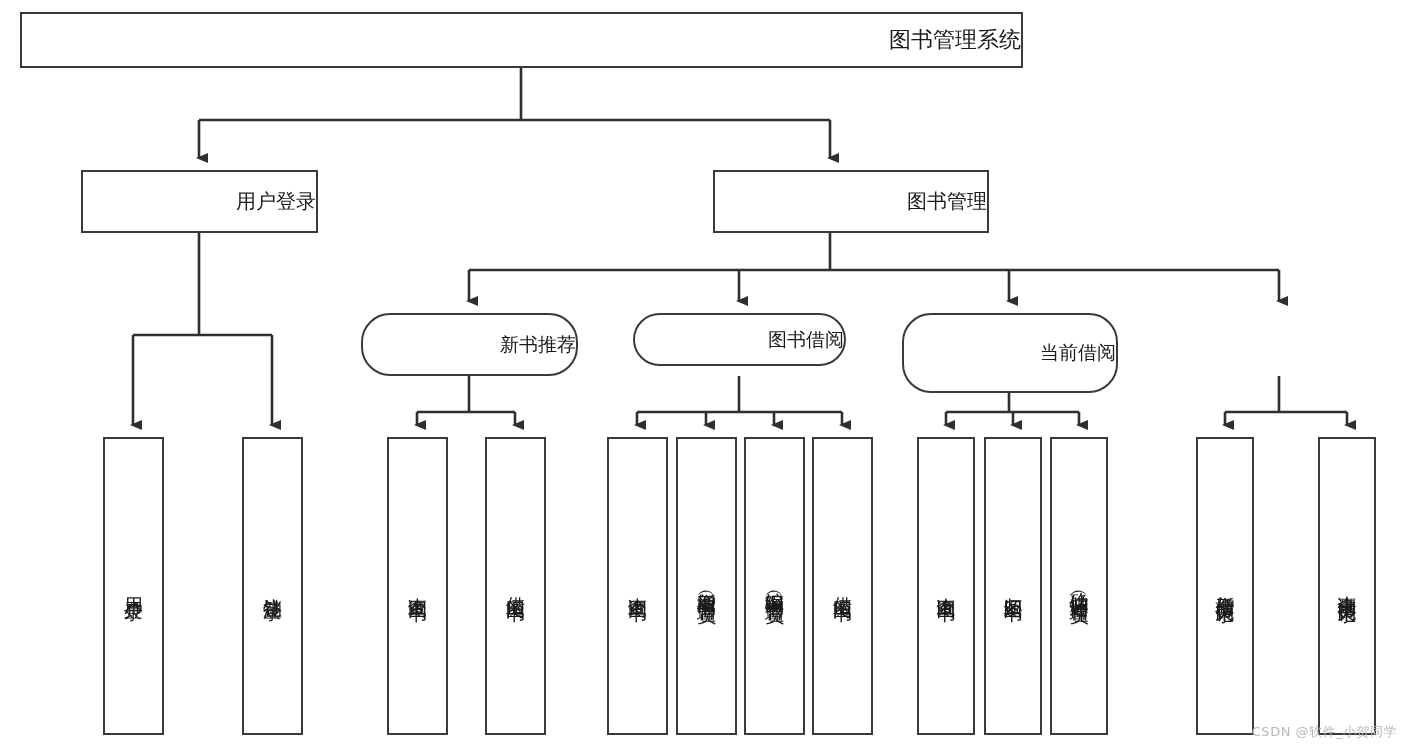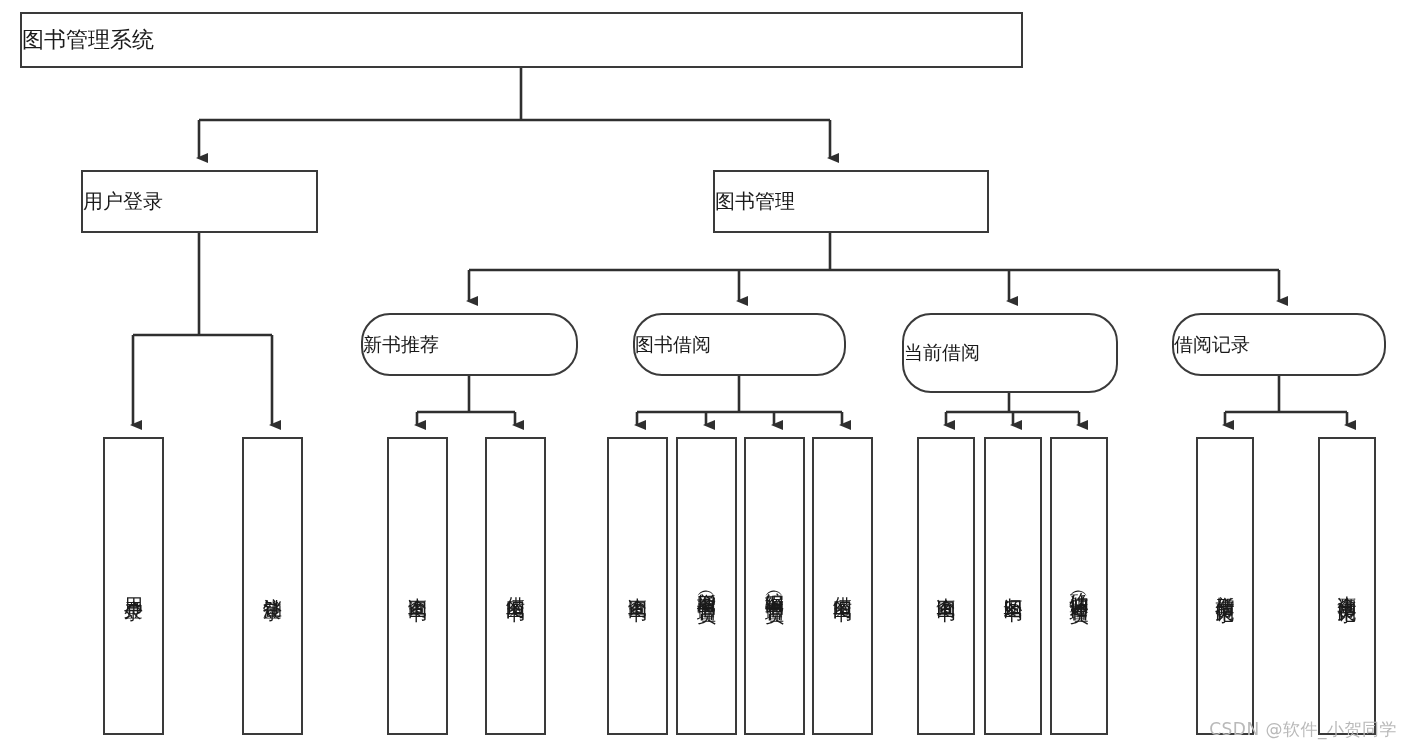--- a/index.html
+++ b/index.html
@@ -25,21 +25,21 @@
     height: 747px;
     pointer-events: none;
   }
   .node {
     position: absolute;
     box-sizing: border-box;
     background: #ffffff;
     border: 2px solid #3a3a3a;
     display: flex;
     align-items: center;
-    justify-content: flex-start;
+    justify-content: flex-end;
     color: #1a1a1a;
   }
   .node.root {
     font-size: 22px;
   }
   .node.lvl1 {
     font-size: 20px;
   }
   .node.lvl2 {
     font-size: 19px;
@@ -56,21 +56,21 @@
     text-orientation: upright;
     letter-spacing: 2px;
     line-height: 1.05;
     white-space: nowrap;
     text-align: center;
   }
   .watermark {
     position: absolute;
     right: 8px;
     bottom: 6px;
-    font-size: 17px;
+    font-size: 13px;
     color: #b9b9b9;
     letter-spacing: 0.5px;
     white-space: nowrap;
   }
 </style>
 </head>
 <body>
 
 <div id="canvas">
 
@@ -131,28 +131,25 @@
   <div class="node lvl1" style="left:81px; top:170px; width:237px; height:63px;">
     <span>用户登录</span>
   </div>
   <div class="node lvl1" style="left:713px; top:170px; width:276px; height:63px;">
     <span>图书管理</span>
   </div>
 
   <div class="node lvl2" style="left:361px; top:313px; width:217px; height:63px;">
     <span>新书推荐</span>
   </div>
-  <div class="node lvl2" style="left:633px; top:313px; width:213px; height:63px;">
+  <div class="node lvl2" style="left:633px; top:313px; width:213px; height:53px;">
     <span>图书借阅</span>
   </div>
   <div class="node lvl2" style="left:902px; top:313px; width:216px; height:80px;">
     <span>当前借阅</span>
-  </div>
-  <div class="node lvl2" style="left:1172px; top:313px; width:214px; height:63px;">
-    <span>借阅记录</span>
   </div>
 
   <div class="node leaf" style="left:103px; top:437px; width:61px; height:298px;">
     <span class="vlabel">用户登录</span>
   </div>
   <div class="node leaf" style="left:242px; top:437px; width:61px; height:298px;">
     <span class="vlabel">注销登录</span>
   </div>
 
   <div class="node leaf" style="left:387px; top:437px; width:61px; height:298px;">

